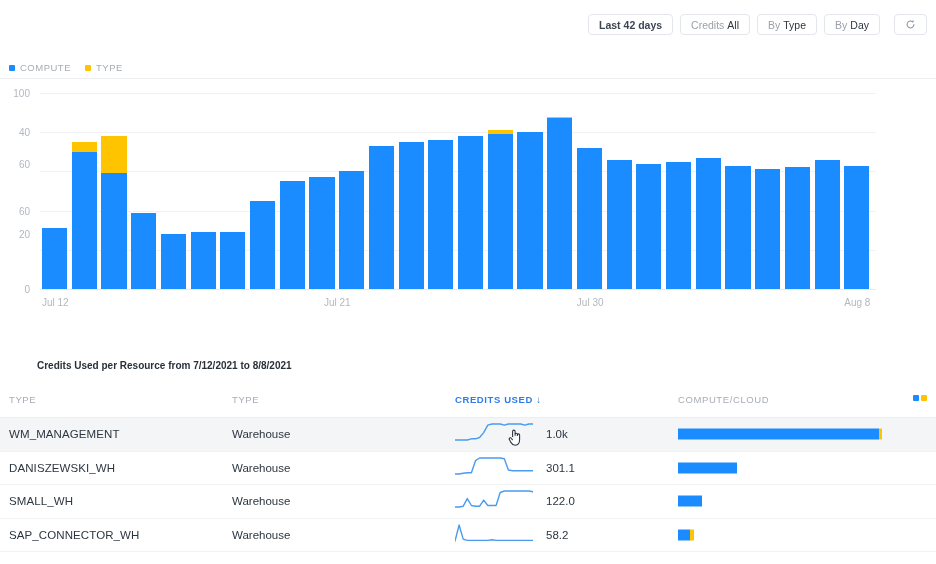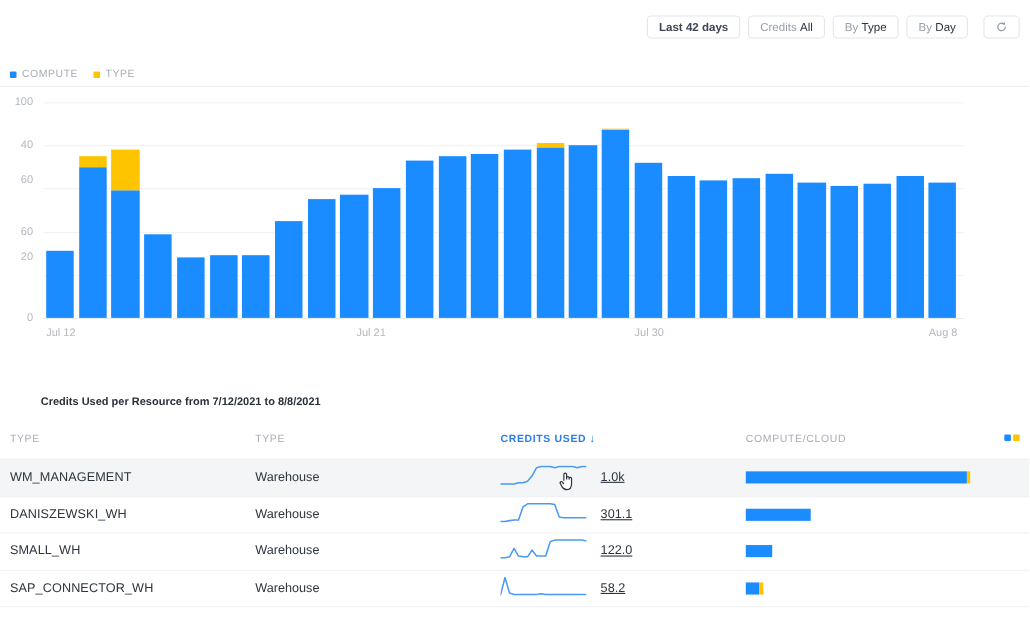--- a/index.html
+++ b/index.html
@@ -108,21 +108,21 @@
   .row {
     position: absolute; left: 0; width: 936px; height: 33.5px;
     border-bottom: 1px solid #f1f2f4;
   }
   .row.hovered { background: #f4f5f6; }
   .cell { position: absolute; top: 50%; transform: translateY(-50%); }
   .cell-name { left: 9px; font-size: 11.5px; color: #2d3640; letter-spacing: 0.1px; }
   .cell-type { left: 232px; font-size: 11.5px; color: #2d3640; }
   .cell-spark { left: 455px; width: 78px; height: 22px; }
   .cell-spark svg { display: block; }
-  .cell-value { left: 546px; font-size: 11.5px; color: #2d3640; text-decoration: underline; }
+  .cell-value { left: 546px; font-size: 11.5px; color: #2d3640; }
   .gauge { left: 678px; height: 11px; display: flex; }
   .gauge .g-compute { background: #1a8cff; height: 100%; }
   .gauge .g-cloud { background: #ffc400; height: 100%; }
 
   .cursor-hand {
     position: absolute; pointer-events: none;
   }
 </style>
 </head>
 <body>

